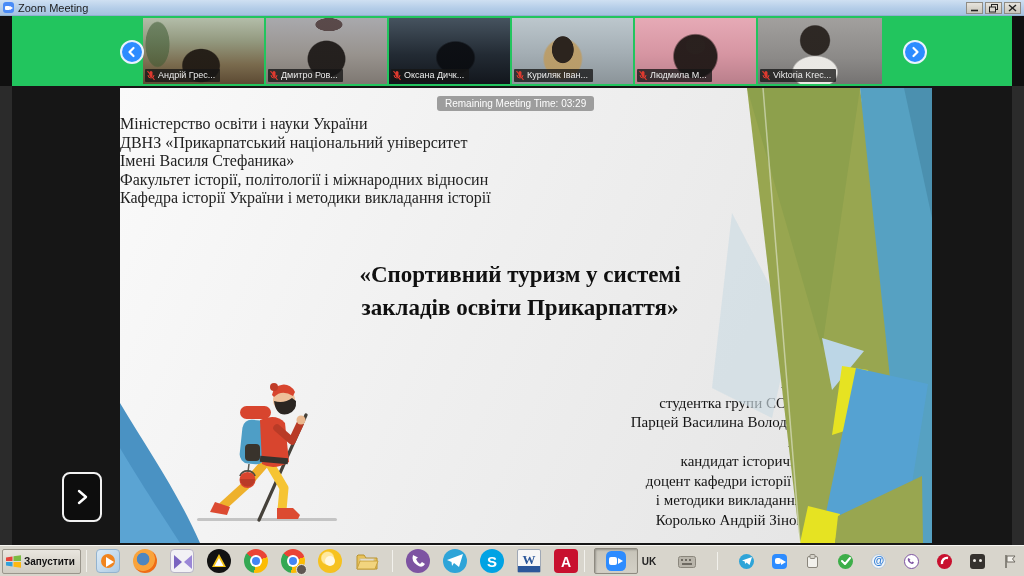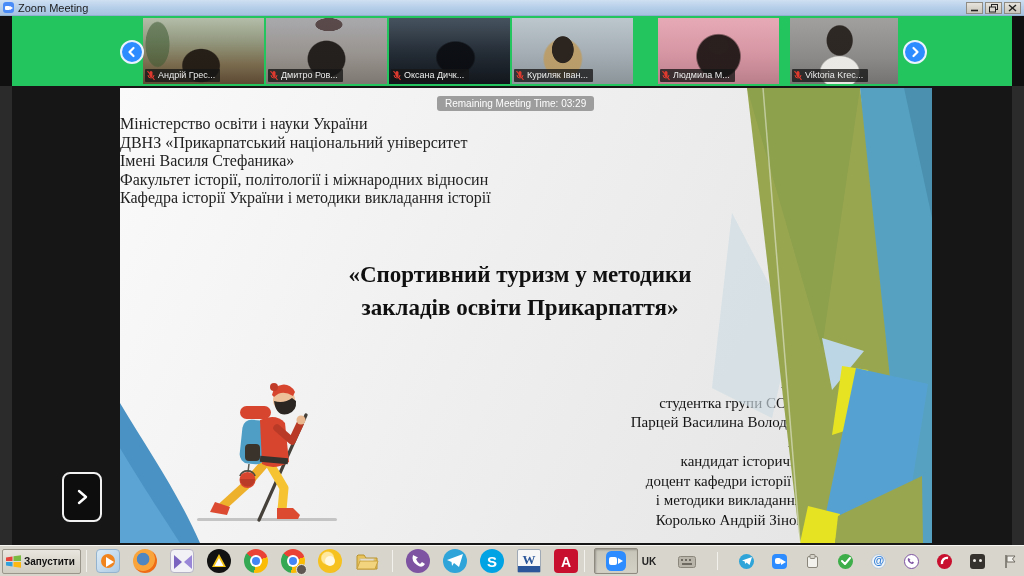--- a/index.html
+++ b/index.html
@@ -31,21 +31,21 @@
   .t1::after{background:radial-gradient(ellipse 26% 42% at 48% 72%,rgba(32,26,20,.95) 0 58%,transparent 62%),
              radial-gradient(ellipse 16% 55% at 12% 40%,rgba(60,90,50,.55) 0 60%,transparent 64%);}
   .t2{background:linear-gradient(180deg,#a9a9ad 0%,#98938e 55%,#7e7872 100%);}
   .t2::after{background:radial-gradient(ellipse 26% 46% at 50% 62%,rgba(30,26,24,.95) 0 58%,transparent 62%),
              radial-gradient(ellipse 18% 16% at 52% 10%,rgba(70,50,50,.8) 0 60%,transparent 64%);}
   .t3{background:linear-gradient(180deg,#46535f 0%,#232b34 55%,#12161c 100%);text-decoration:underline;}
   .t3::after{background:radial-gradient(ellipse 26% 40% at 55% 60%,rgba(10,12,16,.9) 0 58%,transparent 64%);}
   .t4{background:linear-gradient(180deg,#bcc7cd 0%,#a3adb3 55%,#8b9499 100%);}
   .t4::after{background:radial-gradient(ellipse 15% 34% at 42% 48%,#2c241e 0 58%,transparent 62%),
              radial-gradient(ellipse 26% 50% at 42% 62%,rgba(190,155,95,.85) 0 58%,transparent 64%);}
-  .t5{background:linear-gradient(180deg,#e6aab6 0%,#d695a2 55%,#b97f8b 100%);margin-left:23px;}
+  .t5{background:linear-gradient(180deg,#e6aab6 0%,#d695a2 55%,#b97f8b 100%);}
   .t5::after{background:radial-gradient(ellipse 30% 55% at 50% 58%,rgba(32,24,22,.95) 0 58%,transparent 63%),
              radial-gradient(ellipse 14% 22% at 50% 42%,rgba(225,200,190,.9) 0 55%,transparent 60%);}
   .t6{background:linear-gradient(180deg,#a2a09e 0%,#8c8a88 60%,#757372 100%);}
   .t6::after{background:radial-gradient(ellipse 30% 40% at 46% 82%,rgba(240,238,234,.95) 0 58%,transparent 63%),
              radial-gradient(ellipse 20% 38% at 46% 34%,rgba(40,34,30,.95) 0 58%,transparent 63%);}
   .nametag{position:absolute;left:2px;bottom:2px;z-index:2;display:flex;align-items:center;gap:3px;
     background:rgba(22,22,22,.78);color:#ececec;font-size:9px;line-height:13px;
     padding:0 5px 0 2px;border-radius:1px;white-space:nowrap;}
   .navbtn{position:absolute;width:24px;height:24px;border-radius:50%;background:#2d8cff;
     border:2px solid #e9f2fd;display:flex;align-items:center;justify-content:center;cursor:pointer;}
@@ -174,21 +174,21 @@
     <div class="tile t5" style="left:623px">
       <span class="nametag">
           <svg width="8" height="11">
             <rect x="2.5" y="1" width="3" height="6" rx="1.5" fill="#e03a2f"></rect>
             <path d="M1,5 a3,3 0 0 0 6,0" fill="none" stroke="#e03a2f"></path>
             <line x1="0.5" y1="1" x2="7.5" y2="10" stroke="#e03a2f" stroke-width="1.2"></line>
           </svg>
           <span>Людмила М...</span>
         </span>
     </div>
-    <div class="tile t6" style="left:778px;width:108px">
+    <div class="tile t6" style="left:746px;width:124px">
       <span class="nametag">
           <svg width="8" height="11">
             <rect x="2.5" y="1" width="3" height="6" rx="1.5" fill="#e03a2f"></rect>
             <path d="M1,5 a3,3 0 0 0 6,0" fill="none" stroke="#e03a2f"></path>
             <line x1="0.5" y1="1" x2="7.5" y2="10" stroke="#e03a2f" stroke-width="1.2"></line>
           </svg>
           <span>Viktoria Krec...</span>
         </span>
     </div>
     <div class="navbtn nav-left">
@@ -212,21 +212,21 @@
 
       <div class="hdr">
         <div>Міністерство освіти і науки України</div>
         <div>ДВНЗ «Прикарпатський національний університет</div>
         <div>Імені Василя Стефаника»</div>
         <div>Факультет історії, політології і міжнародних відносин</div>
         <div>Кафедра історії України і методики викладання історії</div>
       </div>
 
       <div class="bigtitle">
-        <div>«Спортивний туризм у методики</div>
+        <div>«Спортивний туризм у системі</div>
         <div>закладів освіти Прикарпаття»</div>
       </div>
 
       <div class="credits">
         <div>Виконала:</div>
         <div>студентка групи СОІ-41 (з.в.)</div>
         <div>Парцей Василина Володимирівна</div>
         <div>Керівник</div>
         <div>кандидат історичних наук</div>
         <div>доцент кафедри історії України</div>

